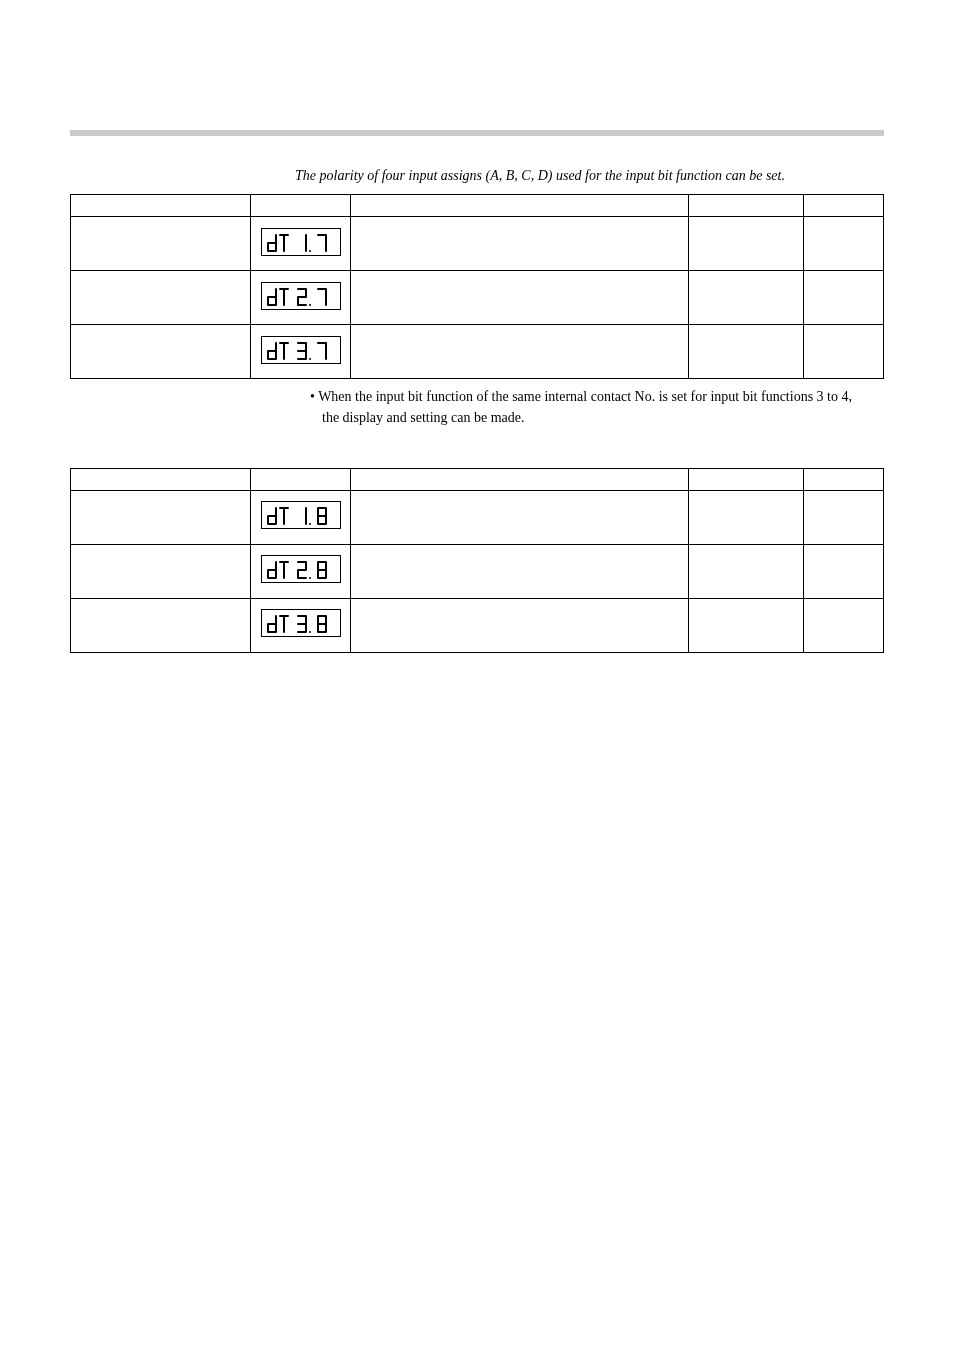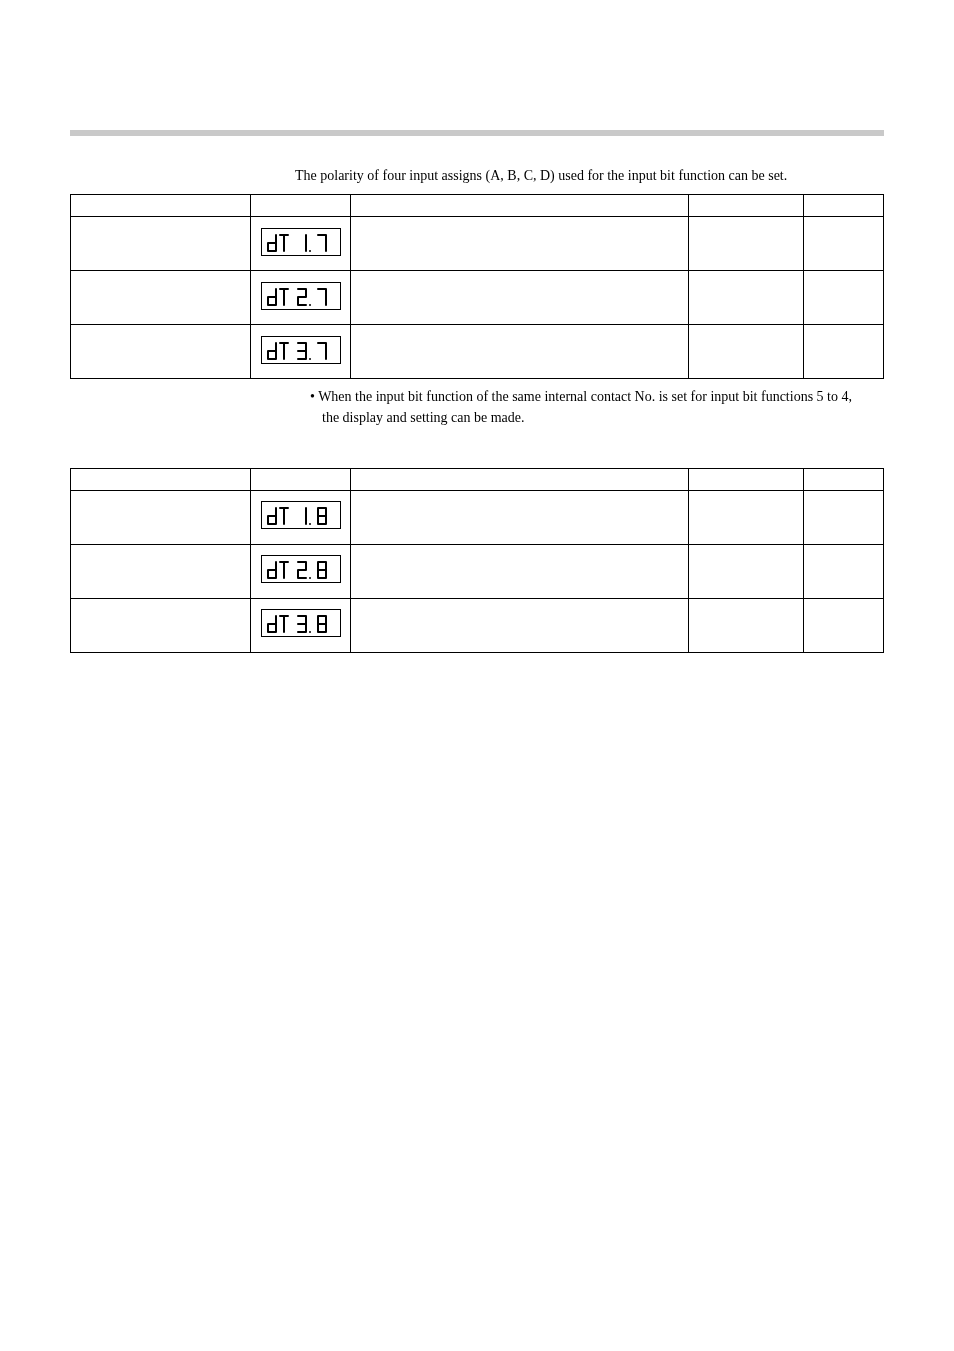--- a/index.html
+++ b/index.html
@@ -19,20 +19,21 @@
     height: 6px;
     background: #c9c9c9;
     width: 100%;
     margin-bottom: 30px;
   }
   .sec-intro {
     margin-left: 225px;
     margin-right: 10px;
     line-height: 1.45;
     margin-bottom: 8px;
+    font-style: italic;
   }
   .note {
     margin-left: 240px;
     margin-right: 30px;
     line-height: 1.45;
     text-indent: -12px;
     padding-left: 12px;
     margin-top: 8px;
     margin-bottom: 40px;
   }
@@ -150,21 +151,21 @@
             </svg>
           </span>
         </td>
         <td></td>
           <td></td>
           <td></td>
       </tr>
     </tbody>
   </table>
 
-  <div class="note">• When the input bit function of the same internal contact No. is set for input bit functions 5 to 4, the display and setting can be made.</div>
+  <div class="note">• When the input bit function of the same internal contact No. is set for input bit functions 3 to 4, the display and setting can be made.</div>
 
 
   <table class="param">
     <colgroup>
       <col class="col-code">
         <col class="col-disp">
         <col class="col-desc">
         <col class="col-set">
         <col class="col-def">
     </colgroup>

